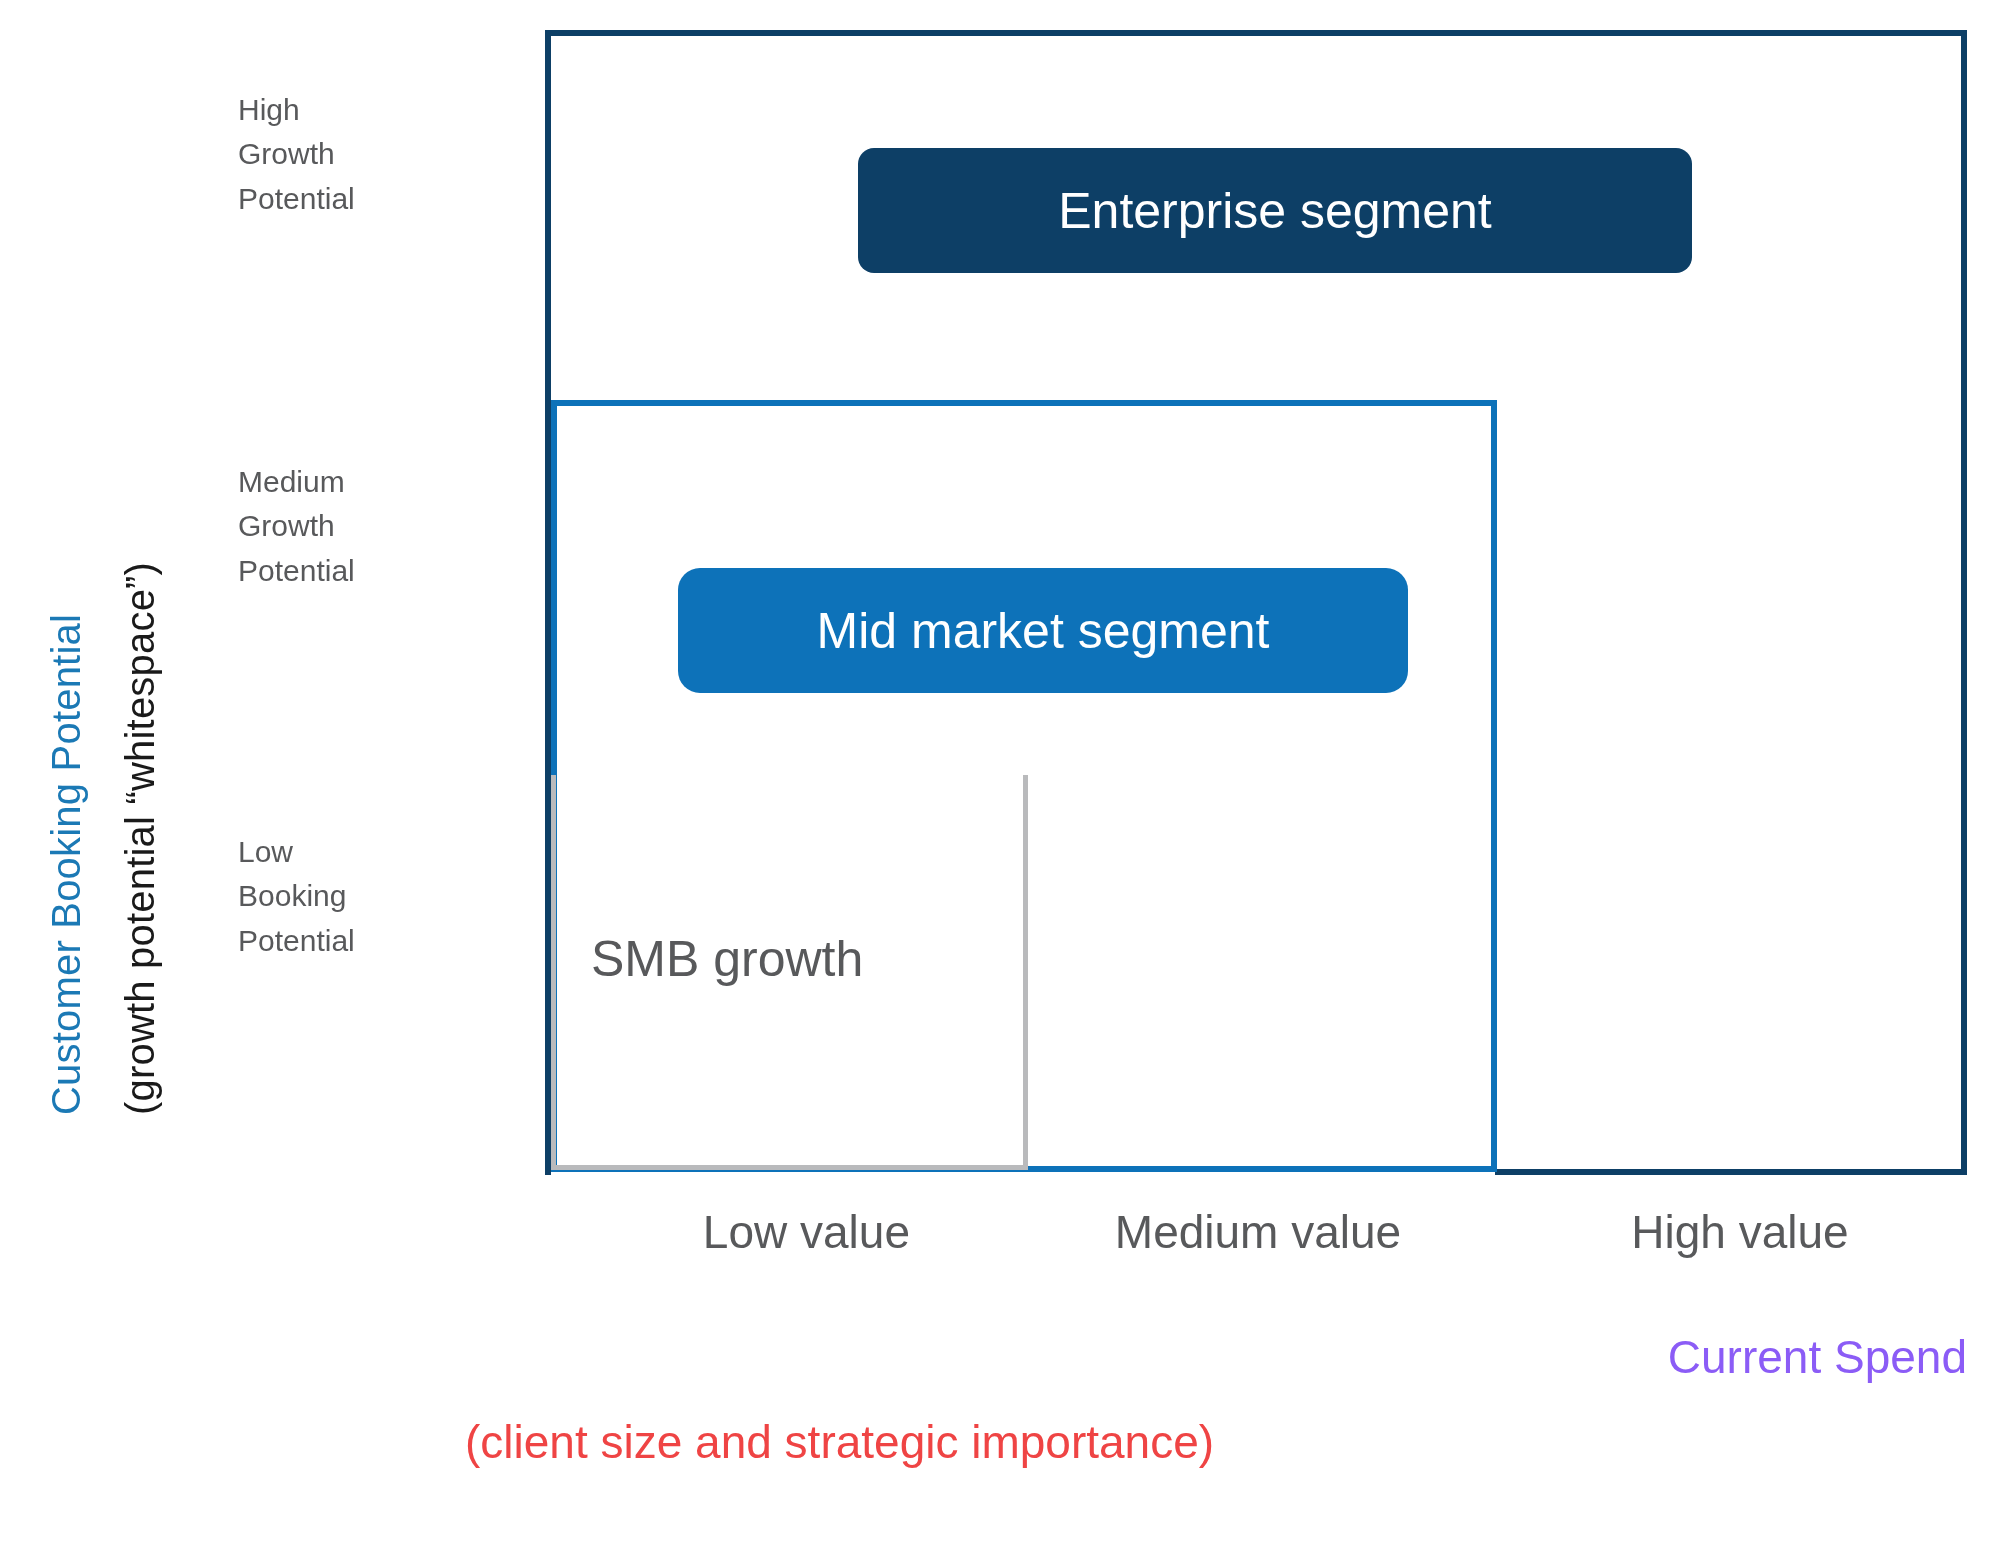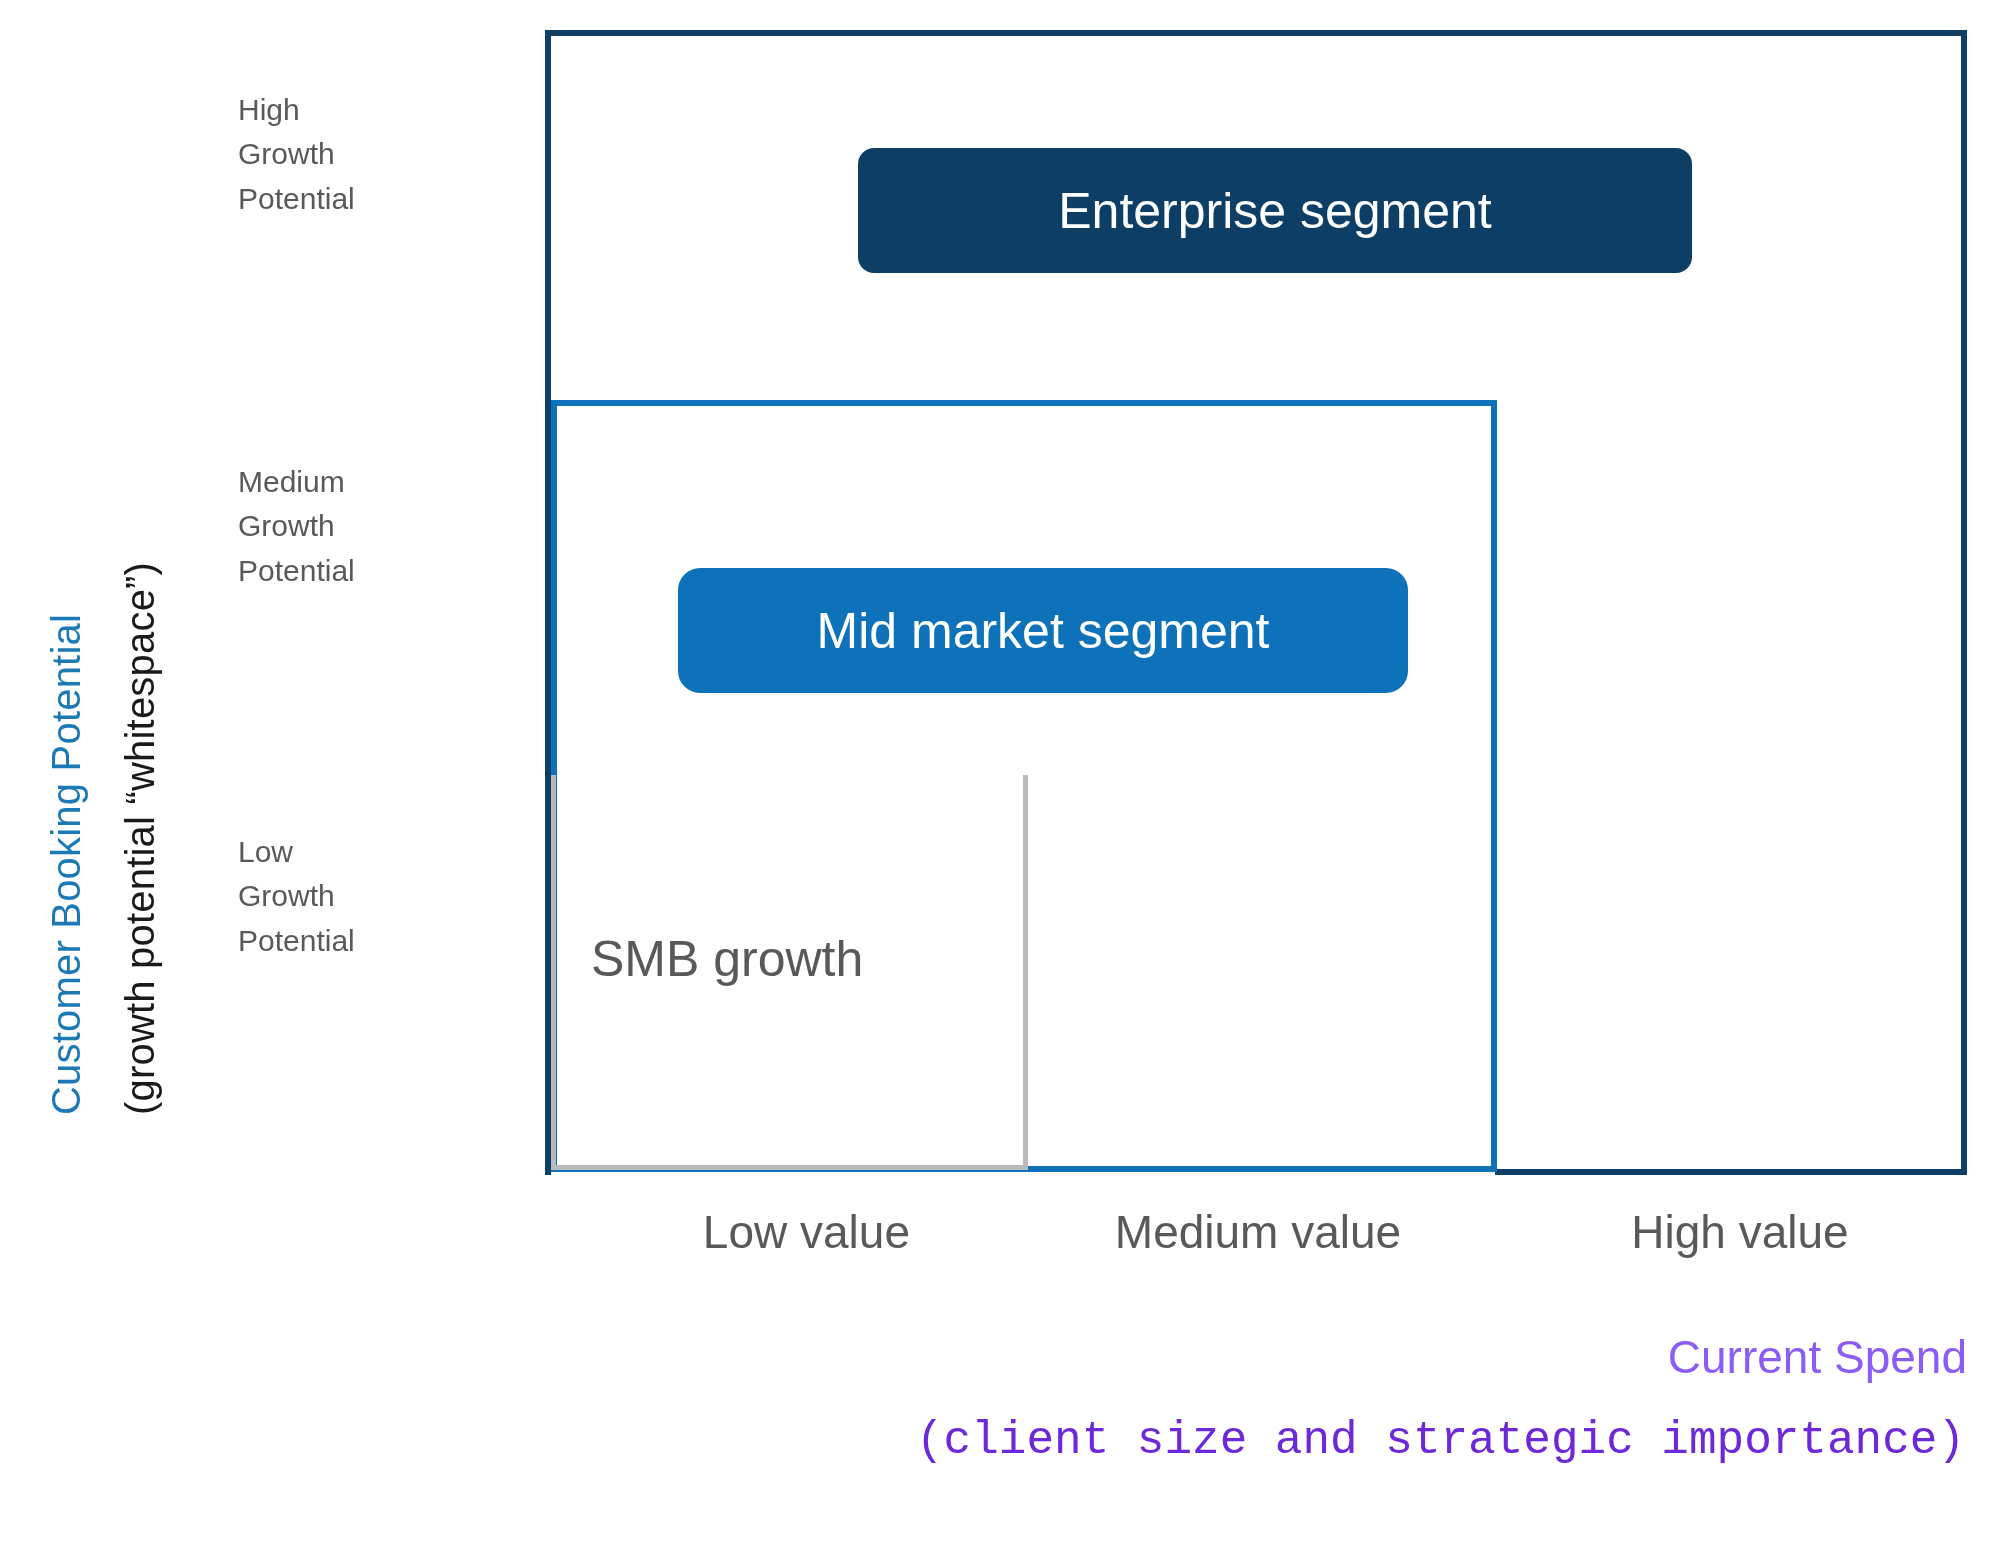--- a/index.html
+++ b/index.html
@@ -128,45 +128,44 @@
     width:1422px;
     text-align:right;
     color:#8b5cf6;
     font-size:46px;
     white-space:nowrap;
   }
   #xtitle-sub{
     position:absolute;
     left:465px; top:1415px;
     width:1500px;
-    text-align:right;
-    color:#6d28d9;
+    text-align:left;
+    color:#ef4444;
     font-size:46px;
     white-space:nowrap;
-    font-family:Liberation Mono, monospace;
   }
 </style>
 </head>
 <body>
 
 <div id="stage">
 
   <div class="ytitle-wrap">
     <div class="ytitle" id="ytitle-main">Customer Booking Potential</div>
     <div class="ytitle" id="ytitle-sub">(growth potential “whitespace”)</div>
   </div>
 
   <div class="ytick" id="ytick-high">High
 Growth
 Potential</div>
   <div class="ytick" id="ytick-med">Medium
 Growth
 Potential</div>
   <div class="ytick" id="ytick-low">Low
-Growth
+Booking
 Potential</div>
 
   <div class="box" id="box-enterprise"></div>
   <div id="box-enterprise-bottom"></div>
 
   <div class="box" id="box-mid"></div>
 
   <div class="box" id="box-smb"></div>
   <div id="box-smb-right"></div>
 

